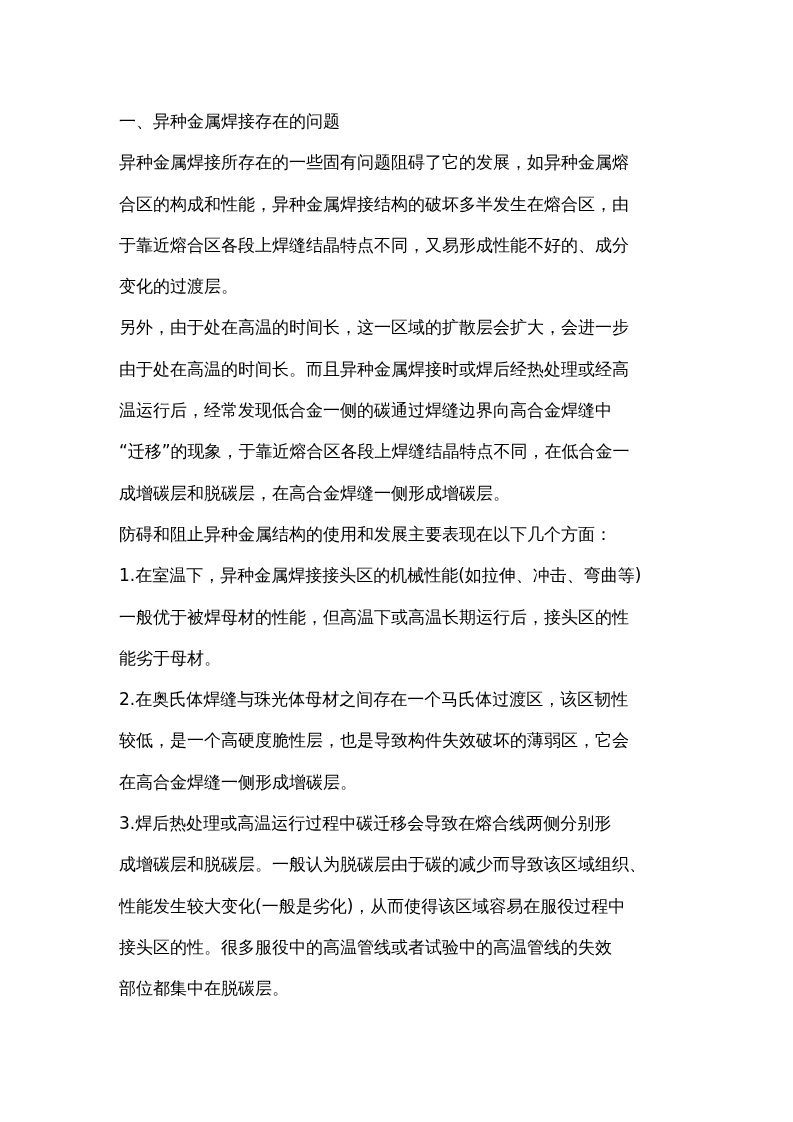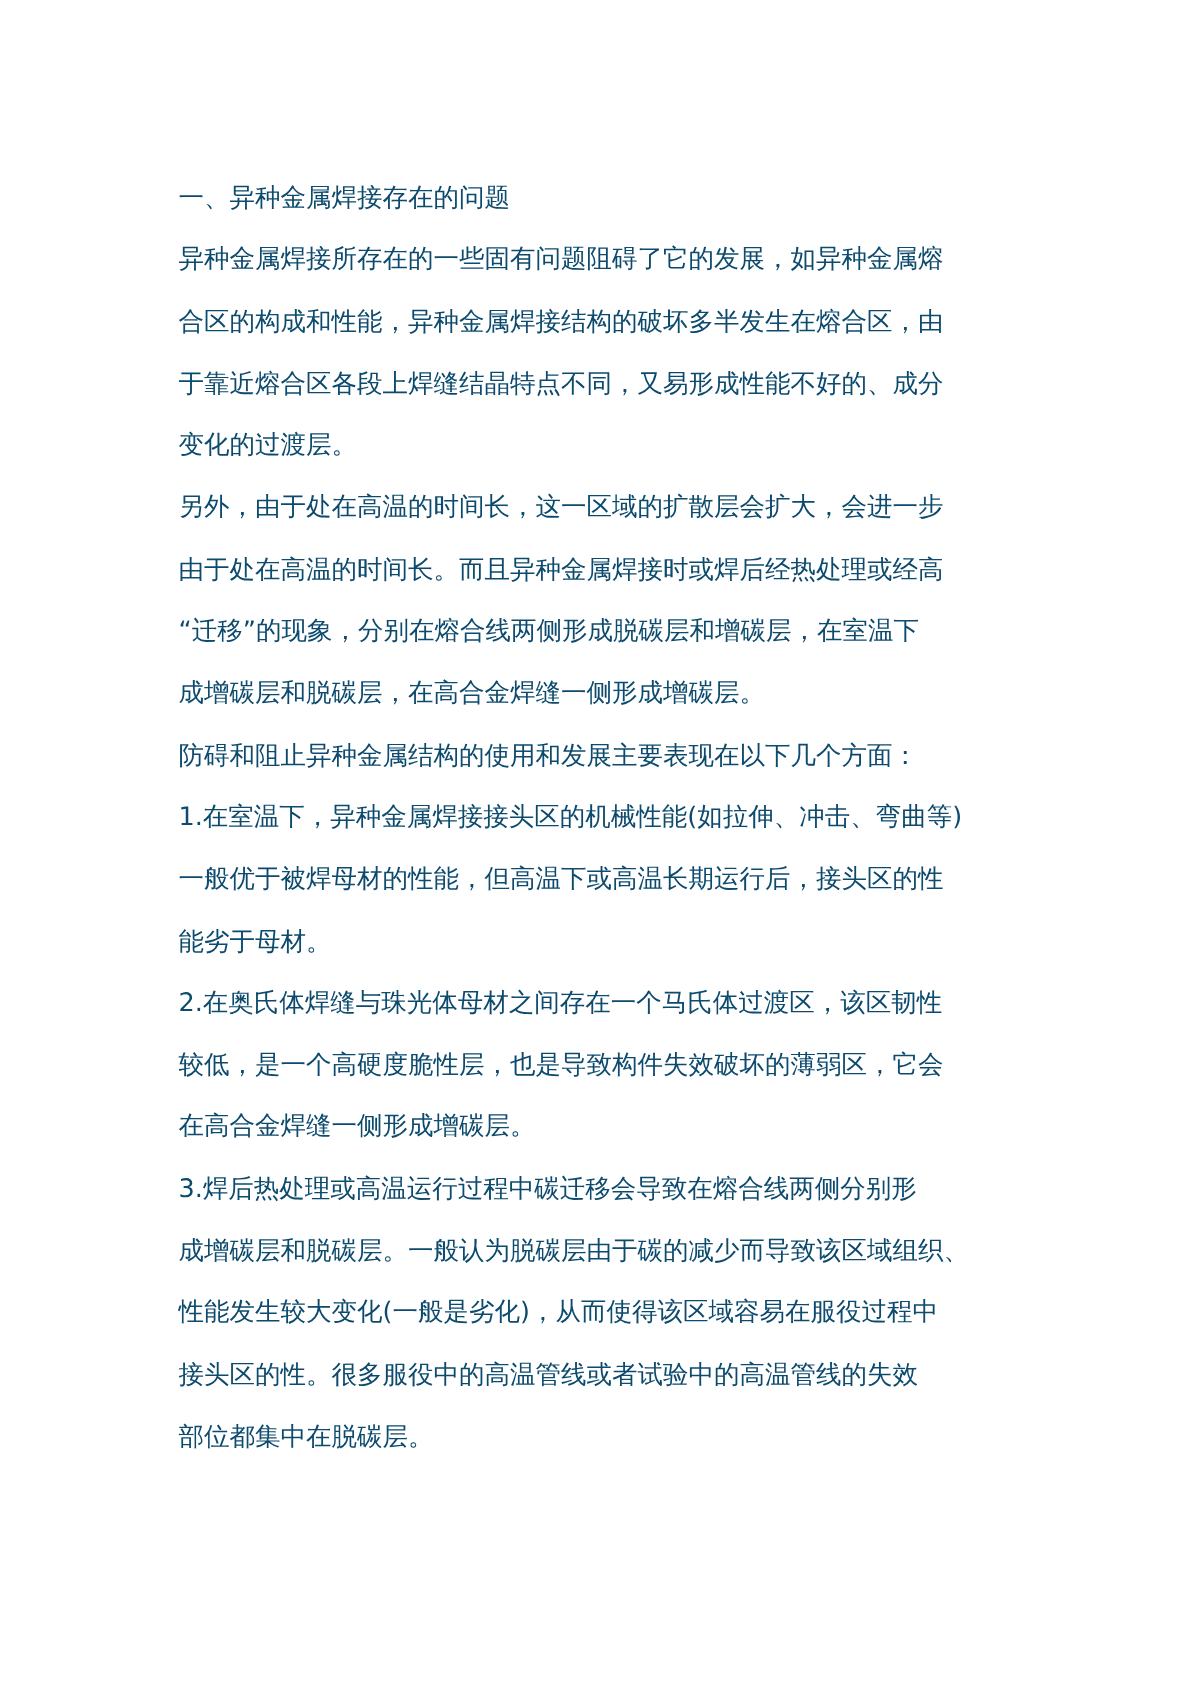--- a/index.html
+++ b/index.html
@@ -1,25 +1,25 @@
 <!DOCTYPE html>
 <html><head>
   <meta charset="utf-8">
   <style>
     html, body { margin: 0; padding: 0; background: #ffffff; }
     body { width: 793px; height: 1122px; position: relative; overflow: hidden; }
     .page {
       position: absolute;
       left: 119px;
-      top: 112px;
+      top: 101px;
       width: 560px;
       font-family: "DejaVu Sans", "Liberation Sans", sans-serif;
       font-size: 17px;
       line-height: 41.3px;
-      color: #0c4a6e;
+      color: #000000;
     }
     .page p { margin: 0; padding: 0; }
     .line { display: block; white-space: nowrap; }
   </style>
 </head>
 <body>
 
 <div class="page">
   <p>
     <span class="line">一、异种金属焊接存在的问题</span>
@@ -28,21 +28,22 @@
   <p>
     <span class="line">异种金属焊接所存在的一些固有问题阻碍了它的发展，如异种金属熔</span>
     <span class="line">合区的构成和性能，异种金属焊接结构的破坏多半发生在熔合区，由</span>
     <span class="line">于靠近熔合区各段上焊缝结晶特点不同，又易形成性能不好的、成分</span>
     <span class="line">变化的过渡层。</span>
   </p>
 
   <p>
     <span class="line">另外，由于处在高温的时间长，这一区域的扩散层会扩大，会进一步</span>
     <span class="line">由于处在高温的时间长。而且异种金属焊接时或焊后经热处理或经高</span>
-    <span class="line">“迁移”的现象，分别在熔合线两侧形成脱碳层和增碳层，在室温下</span>
+    <span class="line">温运行后，经常发现低合金一侧的碳通过焊缝边界向高合金焊缝中</span>
+    <span class="line">“迁移”的现象，于靠近熔合区各段上焊缝结晶特点不同，在低合金一</span>
     <span class="line">成增碳层和脱碳层，在高合金焊缝一侧形成增碳层。</span>
   </p>
 
   <p>
     <span class="line">防碍和阻止异种金属结构的使用和发展主要表现在以下几个方面：</span>
   </p>
 
   <p>
     <span class="line">1.在室温下，异种金属焊接接头区的机械性能(如拉伸、冲击、弯曲等)</span>
     <span class="line">一般优于被焊母材的性能，但高温下或高温长期运行后，接头区的性</span>

